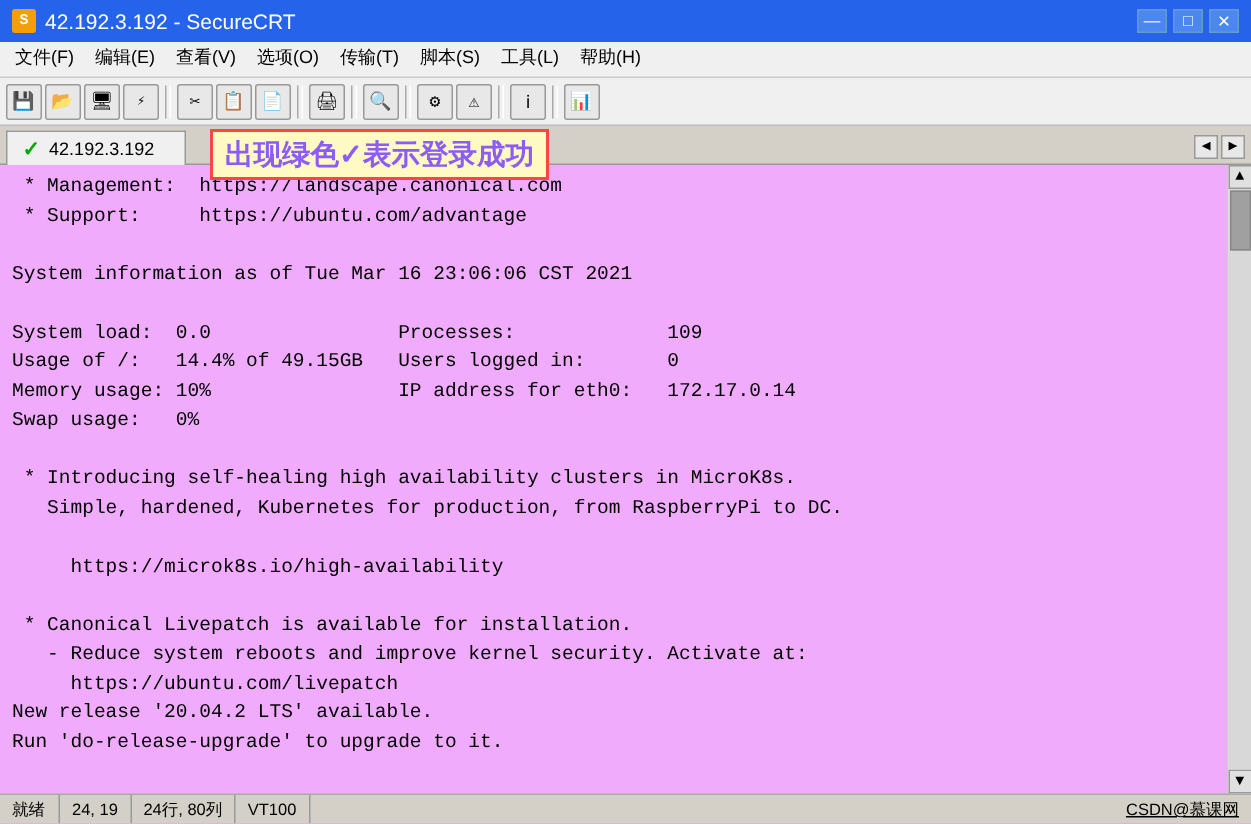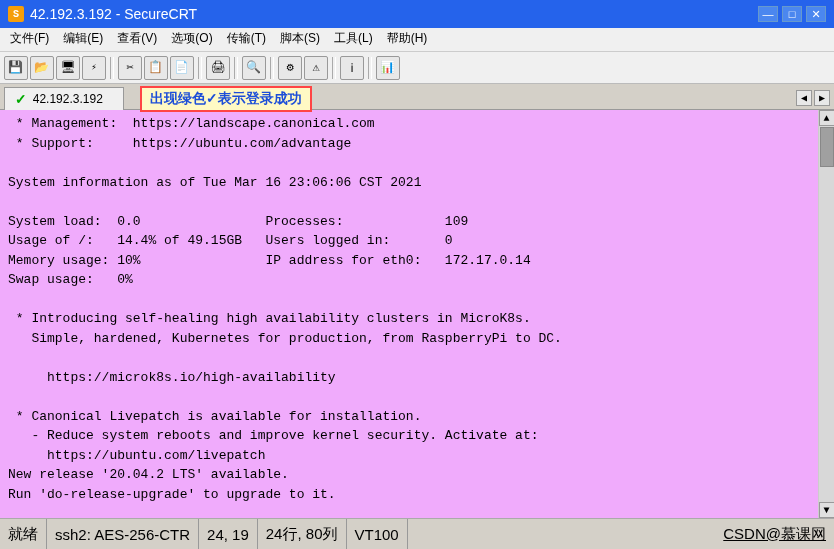--- a/index.html
+++ b/index.html
@@ -160,22 +160,22 @@
 
     
     .annotation-box {
       position: absolute;
       top: 2px;
       left: 140px;
       background: #fff9c4;
       border: 2px solid #ff4444;
       padding: 2px 8px;
       font-family: 'Segoe UI', '微软雅黑', sans-serif;
-      font-size: 14px;
-      color: #1d4ed8;
+      font-size: 19px;
+      color: #8b5cf6;
       font-weight: bold;
       white-space: nowrap;
       z-index: 10;
     }
     .terminal {
       flex: 1;
       background: #f0abfc;
       color: #000;
       font-family: 'Courier New', Courier, monospace;
       font-size: 13px;
@@ -216,24 +216,24 @@
       height: 40px;
       margin: 1px auto;
       border: 1px solid #888;
     }
 
     
     .status-bar {
       background: #d4d0c8;
       display: flex;
       align-items: center;
-      height: 31px;
+      height: 20px;
       border-top: 1px solid #aaa;
       font-family: 'Segoe UI', sans-serif;
-      font-size: 15px;
+      font-size: 11px;
     }
     .status-item {
       padding: 0 8px;
       border-right: 1px solid #999;
       height: 100%;
       display: flex;
       align-items: center;
       white-space: nowrap;
     }
     .status-item:last-child { border-right: none; margin-left: auto; text-decoration: underline; }
@@ -340,19 +340,18 @@
       <div class="scrollbar-btn">▲</div>
       <div class="scrollbar-track">
         <div class="scrollbar-thumb"></div>
       </div>
       <div class="scrollbar-btn">▼</div>
     </div>
   </div>
 
   <div class="status-bar">
     <div class="status-item status-ready">就绪</div>
-    <div class="status-item">ssh2: AES-256-CTR</div>
     <div class="status-item">24, 19</div>
     <div class="status-item">24行, 80列</div>
     <div class="status-item">VT100</div>
     <div class="status-item">CSDN@慕课网</div>
   </div>
 </div>
 
 </body></html>

